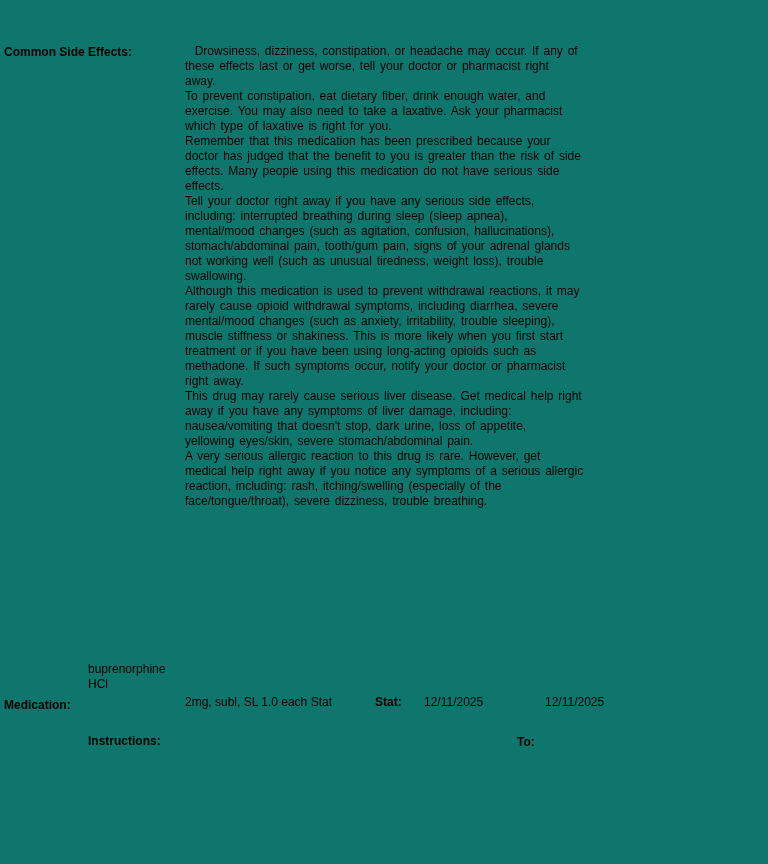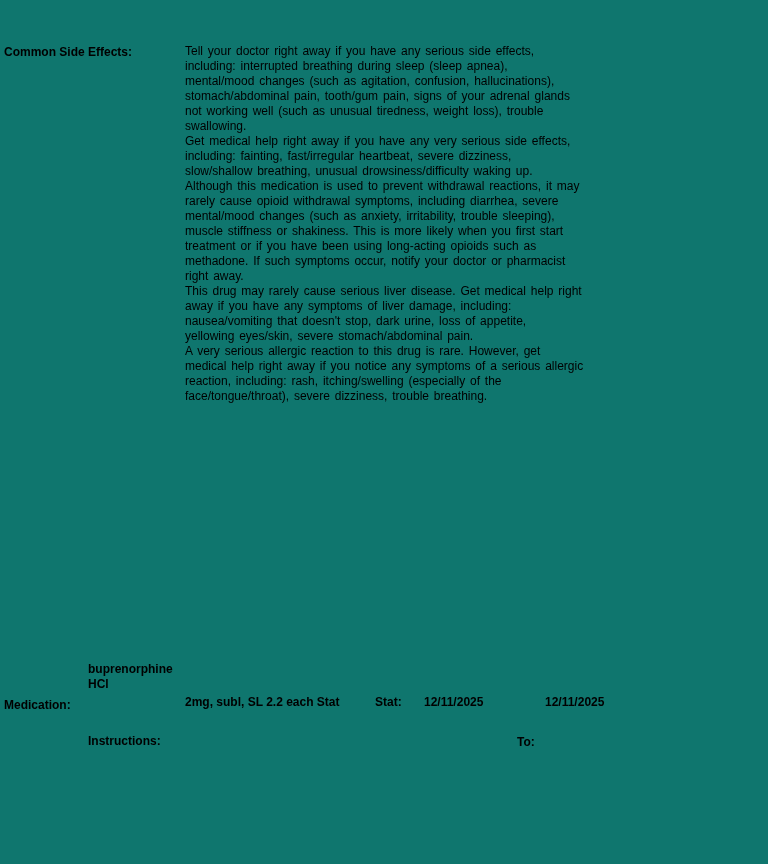--- a/index.html
+++ b/index.html
@@ -21,21 +21,20 @@
     font-size: 12px;
     line-height: 15px;
     font-weight: bold;
     white-space: pre;
   }
   .val {
     position: absolute;
     font-size: 12px;
     line-height: 15px;
     white-space: pre;
-    font-weight: bold;
   }
   #side-effects-text {
     position: absolute;
     left: 185px;
     top: 44px;
     width: 440px;
   }
   #side-effects-text .para {
     font-size: 12px;
     line-height: 15px;
@@ -54,29 +53,36 @@
   #to-value   { left: 545px; top: 695px; }
 </style>
 </head>
 <body>
 
 <div id="page">
 
   <div class="lbl" id="common-side-effects-label">Common Side Effects:</div>
 
   <div id="side-effects-text">
+    <div class="para">  Drowsiness, dizziness, constipation, or headache may occur. If any of
+these effects last or get worse, tell your doctor or pharmacist right
+away.</div>
+    <div class="para">To prevent constipation, eat dietary fiber, drink enough water, and
+exercise. You may also need to take a laxative. Ask your pharmacist
+which type of laxative is right for you.</div>
+    <div class="para">Remember that this medication has been prescribed because your
+doctor has judged that the benefit to you is greater than the risk of side
+effects. Many people using this medication do not have serious side
+effects.</div>
     <div class="para">Tell your doctor right away if you have any serious side effects,
 including: interrupted breathing during sleep (sleep apnea),
 mental/mood changes (such as agitation, confusion, hallucinations),
 stomach/abdominal pain, tooth/gum pain, signs of your adrenal glands
 not working well (such as unusual tiredness, weight loss), trouble
 swallowing.</div>
-    <div class="para">Get medical help right away if you have any very serious side effects,
-including: fainting, fast/irregular heartbeat, severe dizziness,
-slow/shallow breathing, unusual drowsiness/difficulty waking up.</div>
     <div class="para">Although this medication is used to prevent withdrawal reactions, it may
 rarely cause opioid withdrawal symptoms, including diarrhea, severe
 mental/mood changes (such as anxiety, irritability, trouble sleeping),
 muscle stiffness or shakiness. This is more likely when you first start
 treatment or if you have been using long-acting opioids such as
 methadone. If such symptoms occur, notify your doctor or pharmacist
 right away.</div>
     <div class="para">This drug may rarely cause serious liver disease. Get medical help right
 away if you have any symptoms of liver damage, including:
 nausea/vomiting that doesn't stop, dark urine, loss of appetite,
@@ -85,21 +91,21 @@
 medical help right away if you notice any symptoms of a serious allergic
 reaction, including: rash, itching/swelling (especially of the
 face/tongue/throat), severe dizziness, trouble breathing.</div>
   </div>
 
   <div class="lbl" id="medication-label">Medication:</div>
   <div class="val" id="medication-value">buprenorphine
 HCl</div>
 
   <div class="lbl" id="instructions-label">Instructions:</div>
-  <div class="val" id="instructions-value">2mg, subl, SL 2.2 each Stat</div>
+  <div class="val" id="instructions-value">2mg, subl, SL 1.0 each Stat</div>
 
   <div class="lbl" id="from-label">Stat:</div>
   <div class="val" id="from-value">12/11/2025</div>
 
   <div class="lbl" id="to-label">To:</div>
   <div class="val" id="to-value">12/11/2025</div>
 
 </div>
 
 </body></html>

